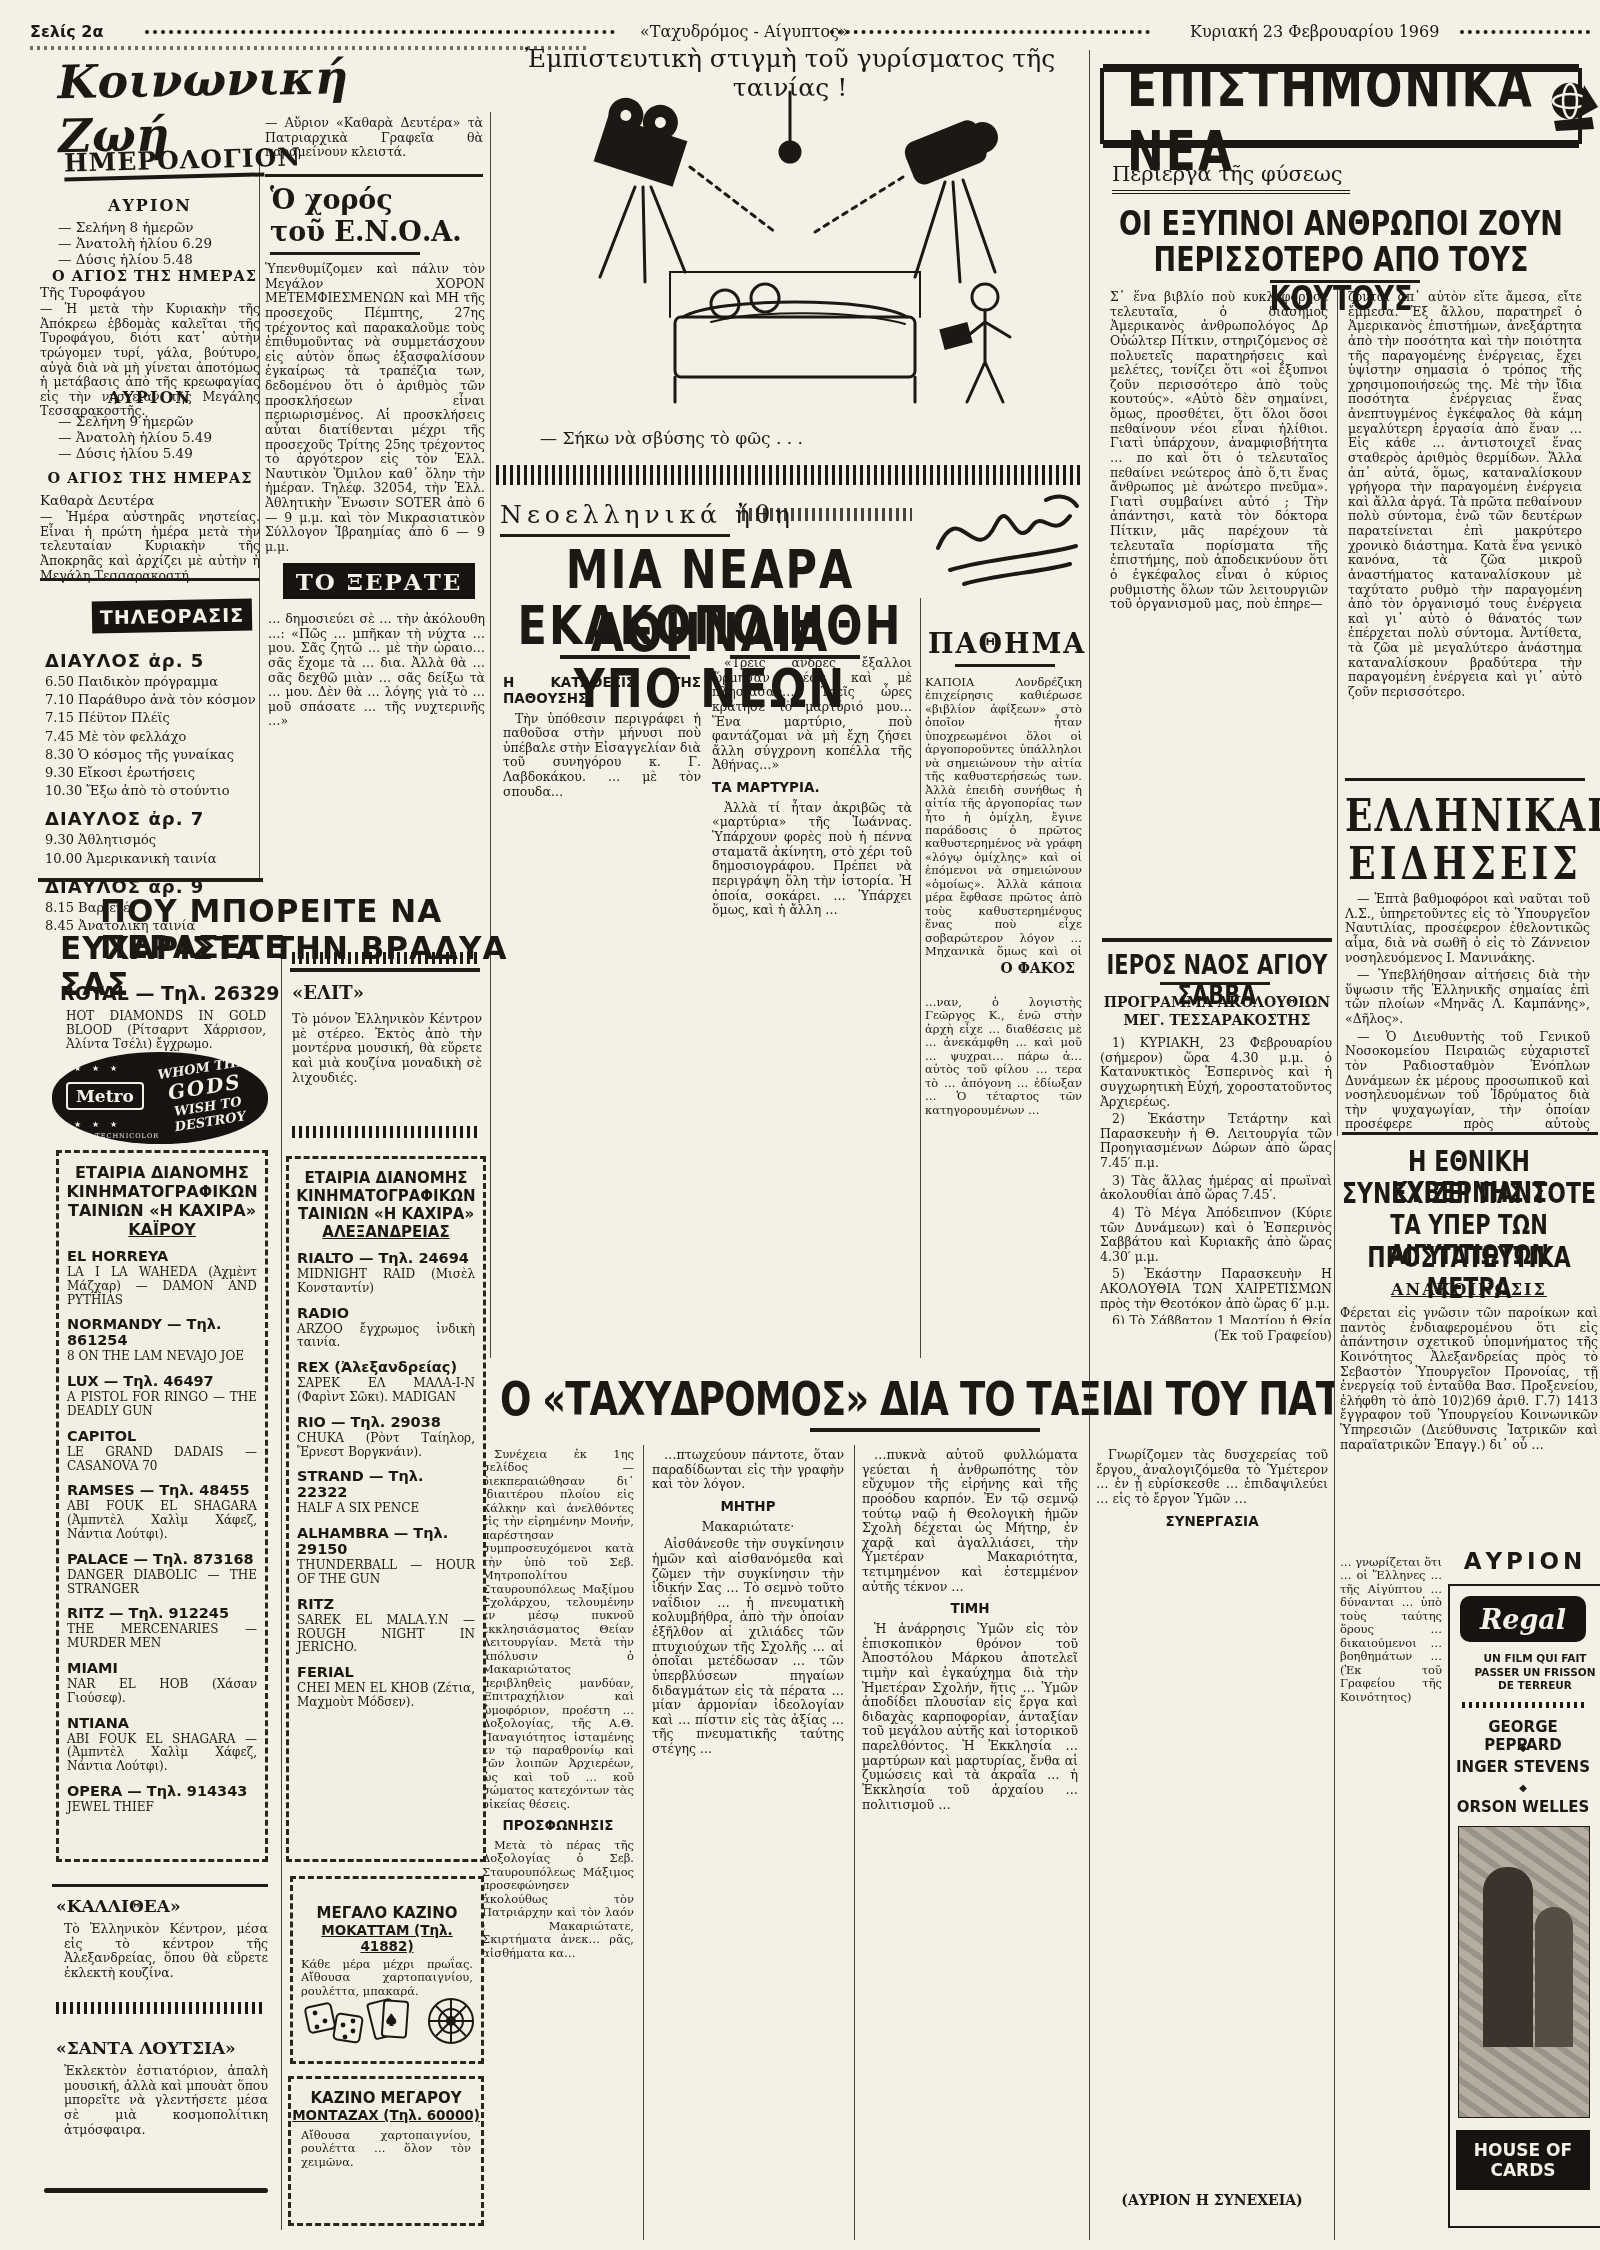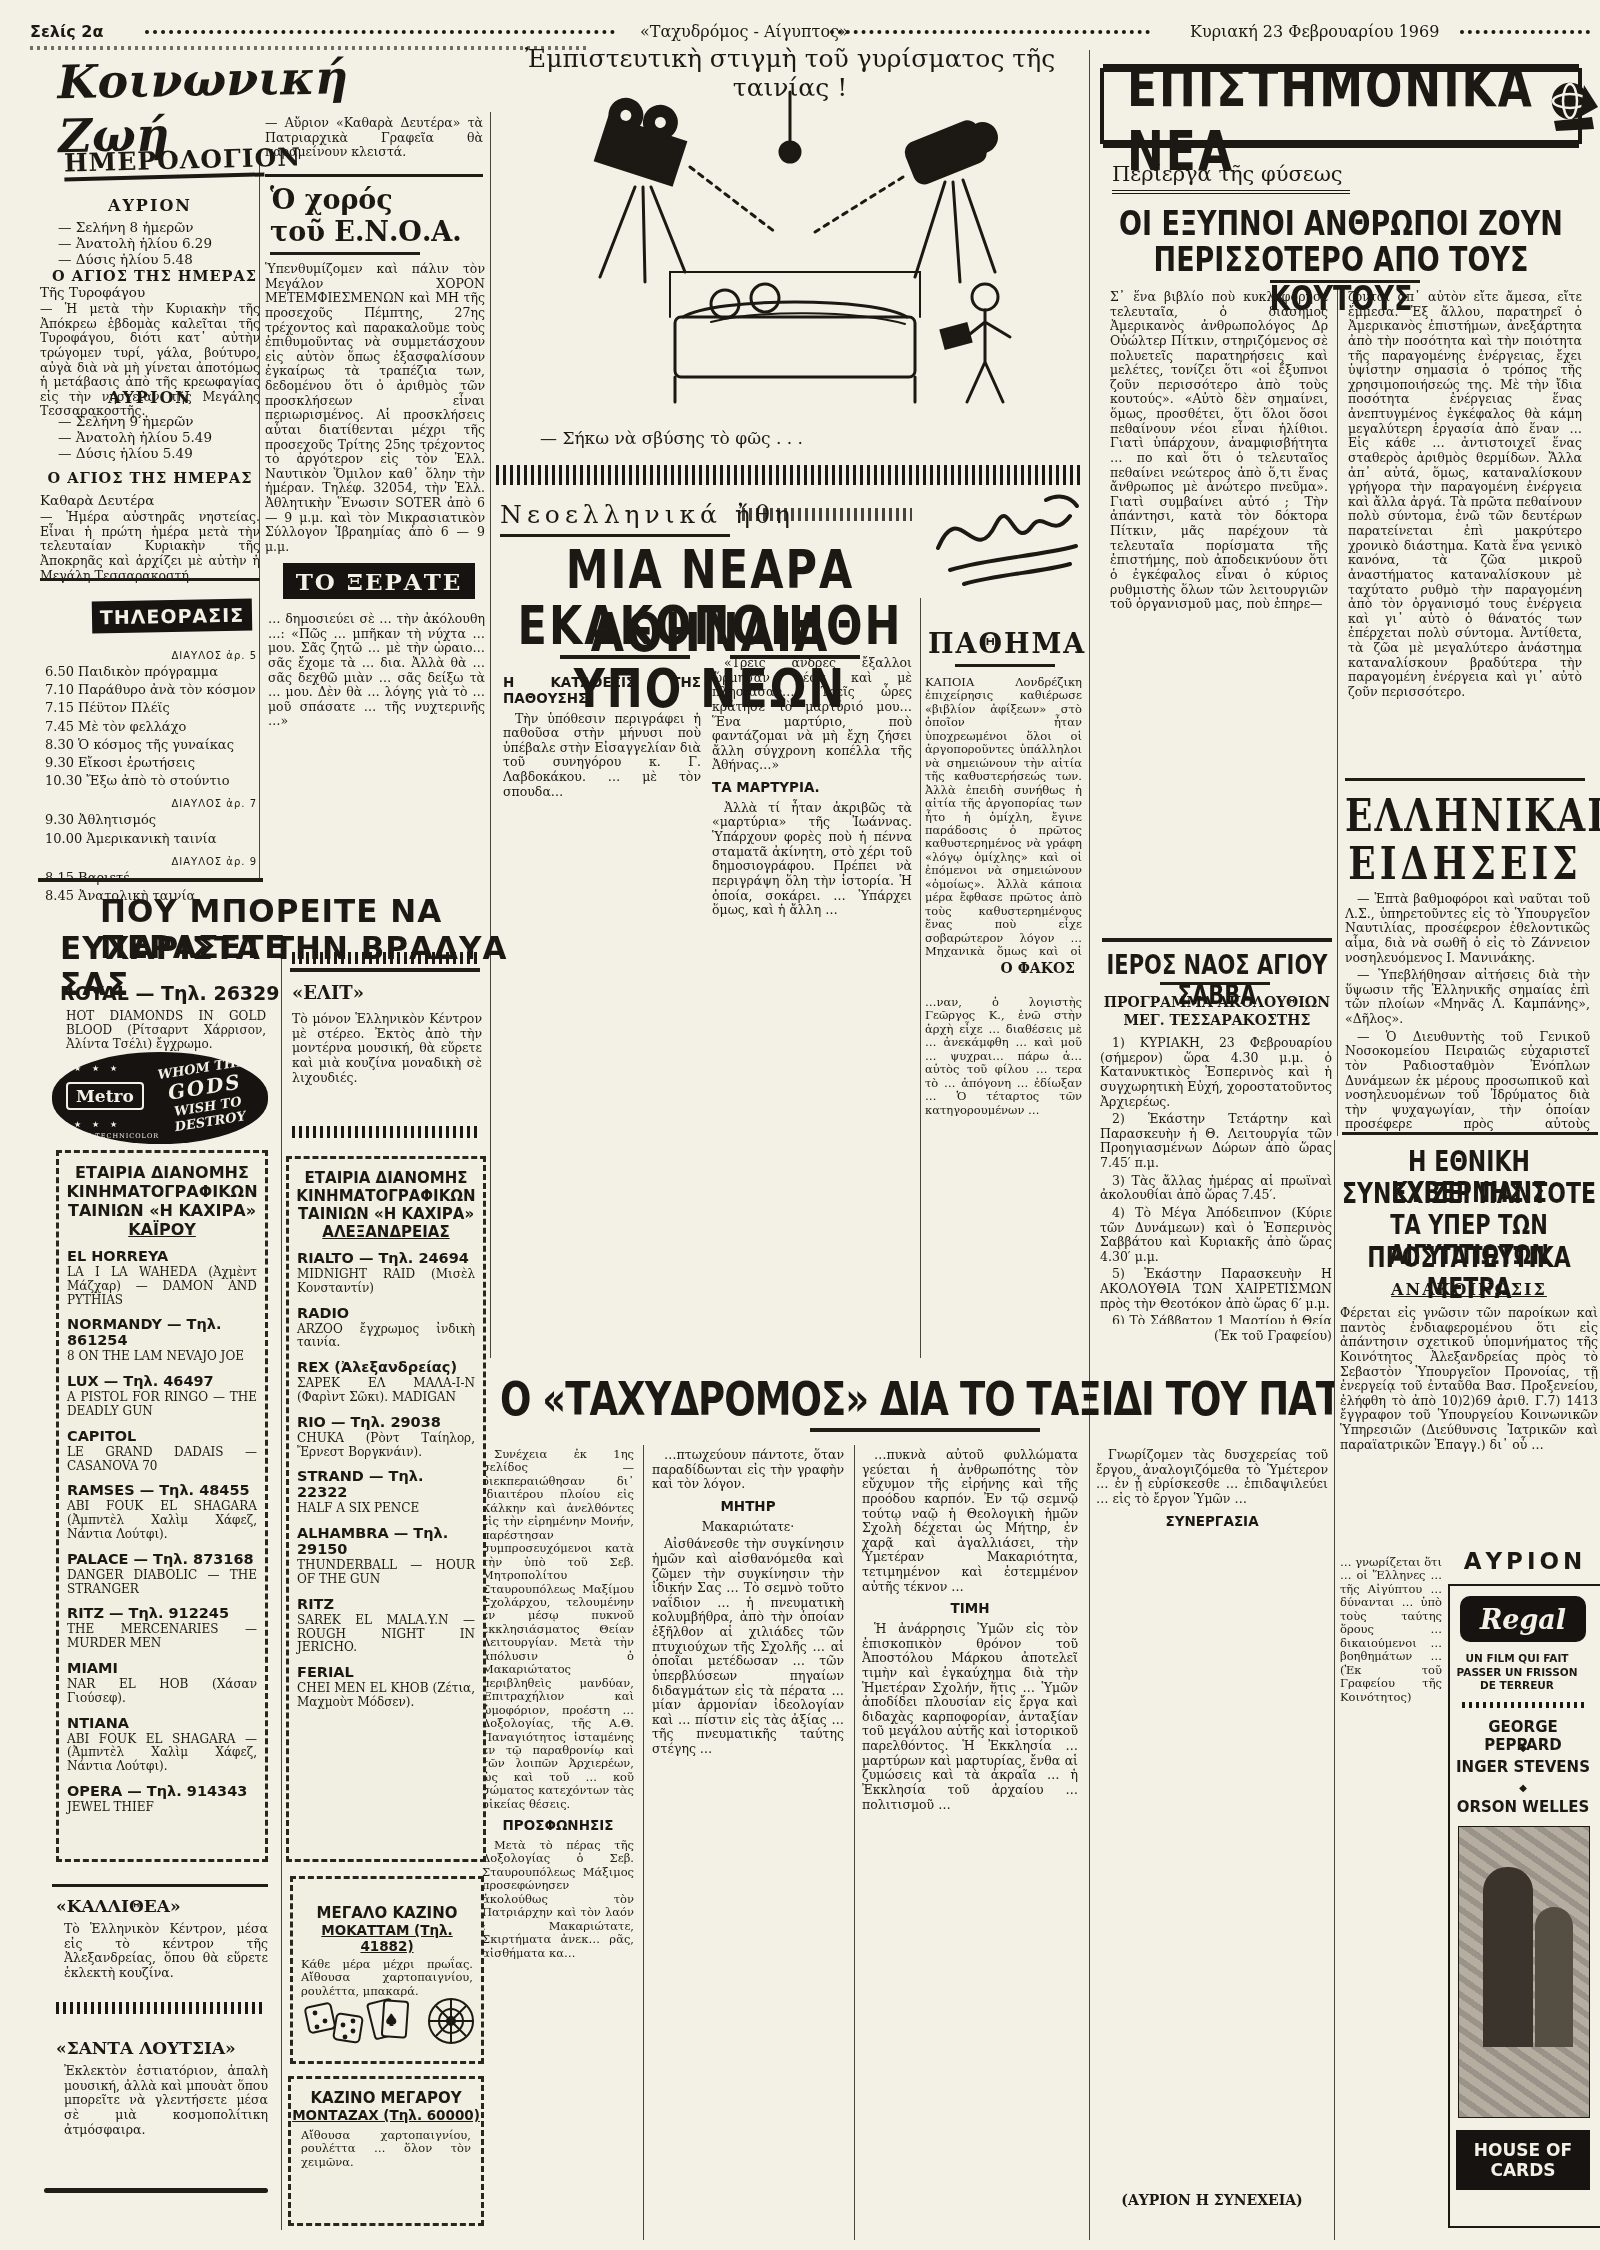--- a/index.html
+++ b/index.html
@@ -18,21 +18,21 @@
   .hatch{position:absolute;background:repeating-linear-gradient(90deg,#1c1813 0 3px,transparent 3px 7px)}
   .dotted{position:absolute;border-top:4px dotted #1c1813}
   .blackbox{background:#161310;color:#f3f0e6;display:flex;align-items:center;justify-content:center}
   .sh{font-weight:bold;text-align:center;font-size:13.5px;margin:7px 0 5px;font-family:"DejaVu Sans",sans-serif}
   .shl{font-weight:bold;font-size:13.5px;margin:7px 0 5px;font-family:"DejaVu Sans",sans-serif}
   .boxad{border:3px dashed #2a251e;background:#f1eee2}
   .cinname{font-family:"DejaVu Sans",sans-serif;font-weight:bold;font-size:14.5px;margin:9px 0 2px}
   .cinfilm{font-size:12px;line-height:1.15;text-align:justify}
   .entry{padding:0 8px}
   .tvrow{font-size:13px;line-height:1.4;white-space:nowrap;overflow:hidden}
-  .tvhead{text-align:right;font-weight:normal;font-size:10px;margin:8px 0 2px;font-family:"DejaVu Sans",sans-serif;letter-spacing:1px}
+  .tvhead{text-align:left;font-weight:bold;font-size:18px;margin:8px 0 2px;font-family:"DejaVu Sans",sans-serif;letter-spacing:1px}
   .newsp{margin:0 0 6px;text-indent:14px}
   svg{display:block}
 </style>
 </head>
 <body>
 
 <div class="abs b sans" style="left:30px;top:22px;font-size:16px">Σελίς 2α</div>
 <div class="dotted" style="left:145px;top:30px;width:470px"></div>
 <div class="abs" style="left:640px;top:22px;font-size:16px">«Ταχυδρόμος - Αίγυπτος»</div>
 <div class="dotted" style="left:830px;top:30px;width:320px"></div>
@@ -238,21 +238,21 @@
 <div class="abs ctr b sans cond" style="left:1340px;top:1242px;width:258px;font-size:22px">ΠΡΟΣΤΑΤΕΥΤΙΚΑ ΜΕΤΡΑ</div>
 <div class="abs ctr b" style="left:1340px;top:1280px;width:258px;font-size:16px;letter-spacing:2px;text-decoration:underline">ΑΝΑΚΟΙΝΩΣΙΣ</div>
 <div class="abs j" style="left:1340px;top:1306px;width:258px;height:240px">Φέρεται εἰς γνῶσιν τῶν παροίκων καὶ παντὸς ἐνδιαφερομένου ὅτι εἰς ἀπάντησιν σχετικοῦ ὑπομνήματος τῆς Κοινότητος Ἀλεξανδρείας πρὸς τὸ Σεβαστὸν Ὑπουργεῖον Προνοίας, τῇ ἐνεργείᾳ τοῦ ἐνταῦθα Βασ. Προξενείου, ἐλήφθη τὸ ἀπὸ 10)2)69 ἀριθ. Γ.7) 1413 ἔγγραφον τοῦ Ὑπουργείου Κοινωνικῶν Ὑπηρεσιῶν (Διεύθυνσις Ἰατρικῶν καὶ παραϊατρικῶν Ἐπαγγ.) δι᾿ οὗ …</div>
 <div class="abs j sm" style="left:1340px;top:1556px;width:102px;height:680px">… γνωρίζεται ὅτι … οἱ Ἕλληνες … τῆς Αἰγύπτου … δύνανται … ὑπὸ τοὺς ταύτης ὅρους … δικαιούμενοι … βοηθημάτων … (Ἐκ τοῦ Γραφείου τῆς Κοινότητος)</div>
 
 <div class="abs ctr b sans" style="left:1452px;top:1548px;width:146px;font-size:23px;letter-spacing:4px">ΑΥΡΙΟΝ</div>
 <div class="abs" style="left:1448px;top:1584px;width:150px;height:640px;border:2px solid #1c1813">
   <div class="abs blackbox" style="left:10px;top:10px;width:126px;height:46px;border-radius:10px">
     <span style="font-style:italic;font-weight:bold;font-size:27px">Regal</span>
   </div>
-  <div class="abs ctr b sans" style="left:1px;top:66px;width:132px;font-size:10.5px;line-height:1.3">UN FILM QUI FAIT PASSER UN FRISSON DE TERREUR</div>
+  <div class="abs ctr b sans" style="left:19px;top:66px;width:132px;font-size:10.5px;line-height:1.3">UN FILM QUI FAIT PASSER UN FRISSON DE TERREUR</div>
   <div class="hatch" style="left:12px;top:116px;width:122px;height:6px"></div>
   <div class="abs ctr b sans" style="left:2px;top:132px;width:142px;font-size:15px">GEORGE PEPPARD</div>
   <div class="abs ctr" style="left:2px;top:156px;width:142px;font-size:10px">◆</div>
   <div class="abs ctr b sans" style="left:2px;top:172px;width:142px;font-size:15px">INGER STEVENS</div>
   <div class="abs ctr" style="left:2px;top:196px;width:142px;font-size:10px">◆</div>
   <div class="abs ctr b sans" style="left:2px;top:212px;width:142px;font-size:15px">ORSON WELLES</div>
   <div class="abs" style="left:8px;top:240px;width:130px;height:290px;background:
        repeating-linear-gradient(35deg,#9a938a 0 6px,#b5ada0 6px 14px);border:1px solid #1c1813">
     <div class="abs" style="left:24px;top:40px;width:50px;height:180px;background:#3a342c;border-radius:24px 24px 0 0"></div>
     <div class="abs" style="left:76px;top:80px;width:38px;height:140px;background:#554e42;border-radius:20px 20px 0 0"></div>

